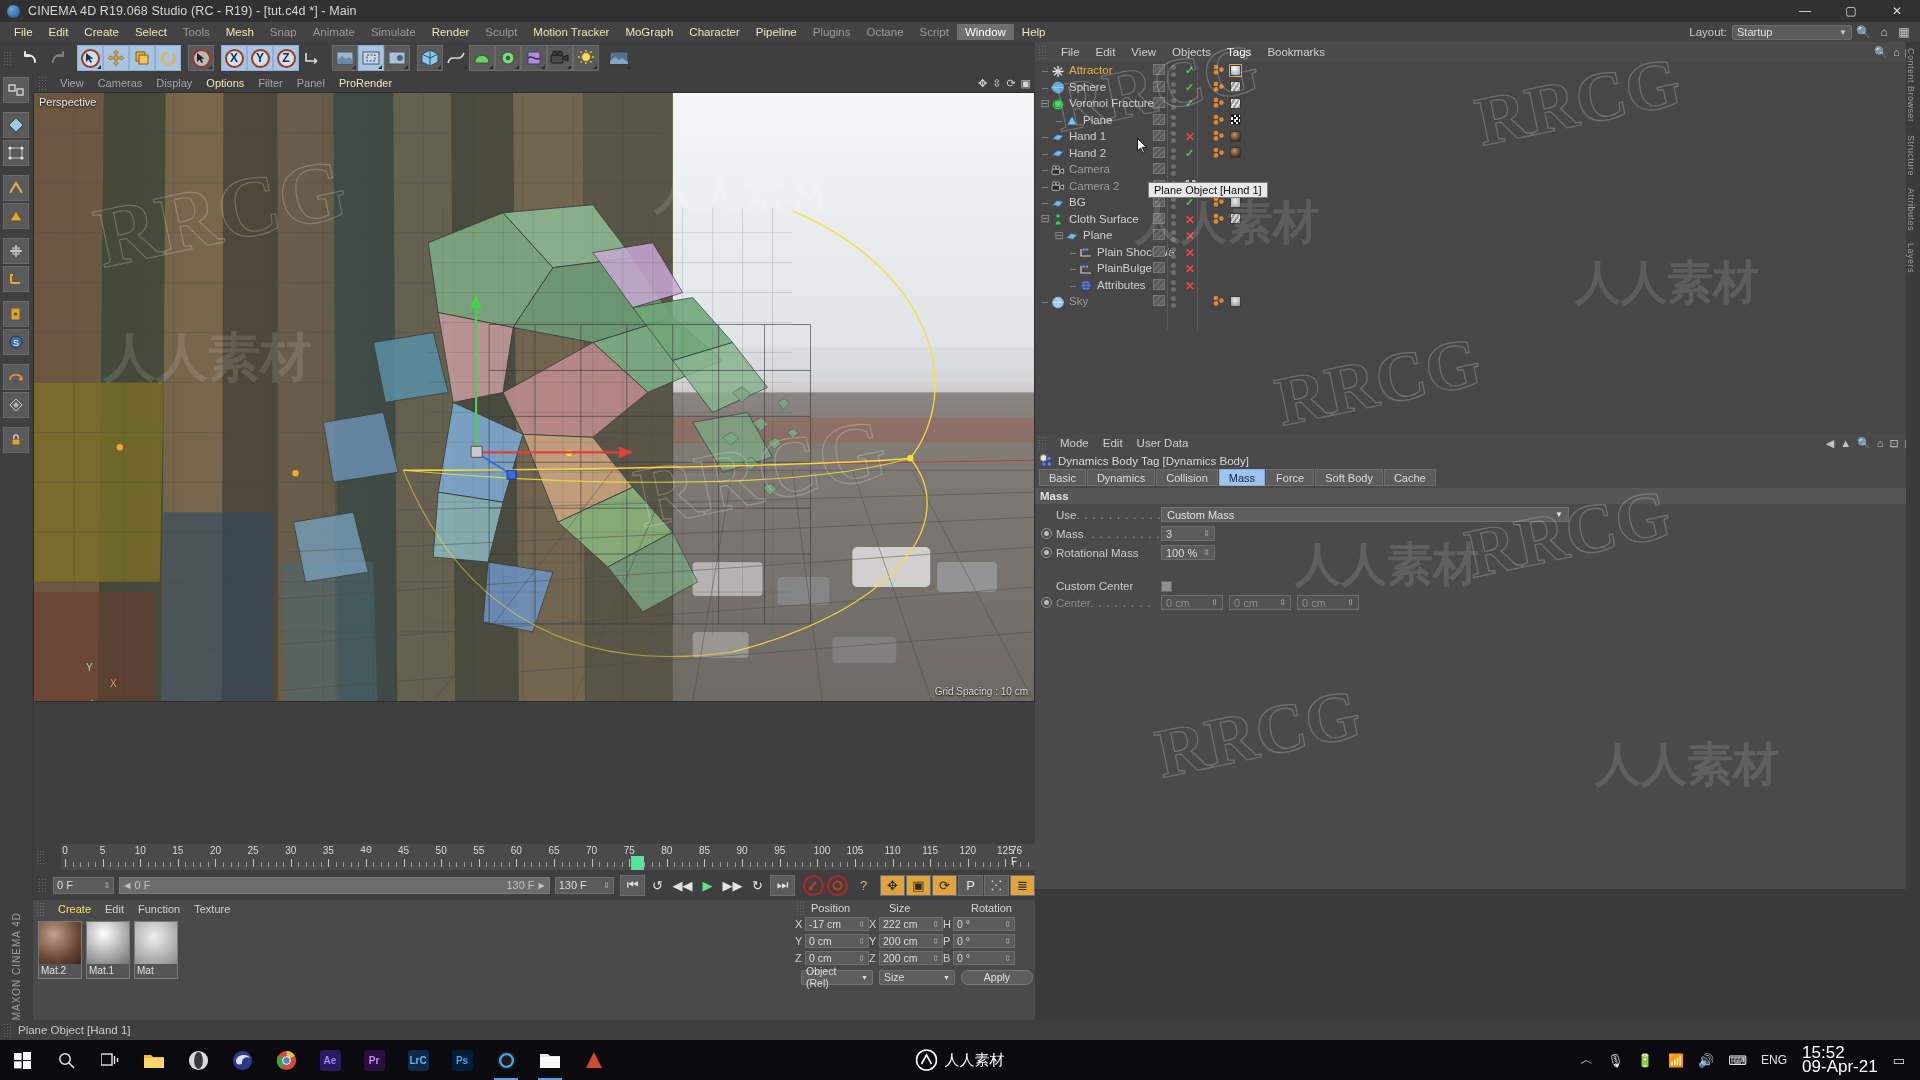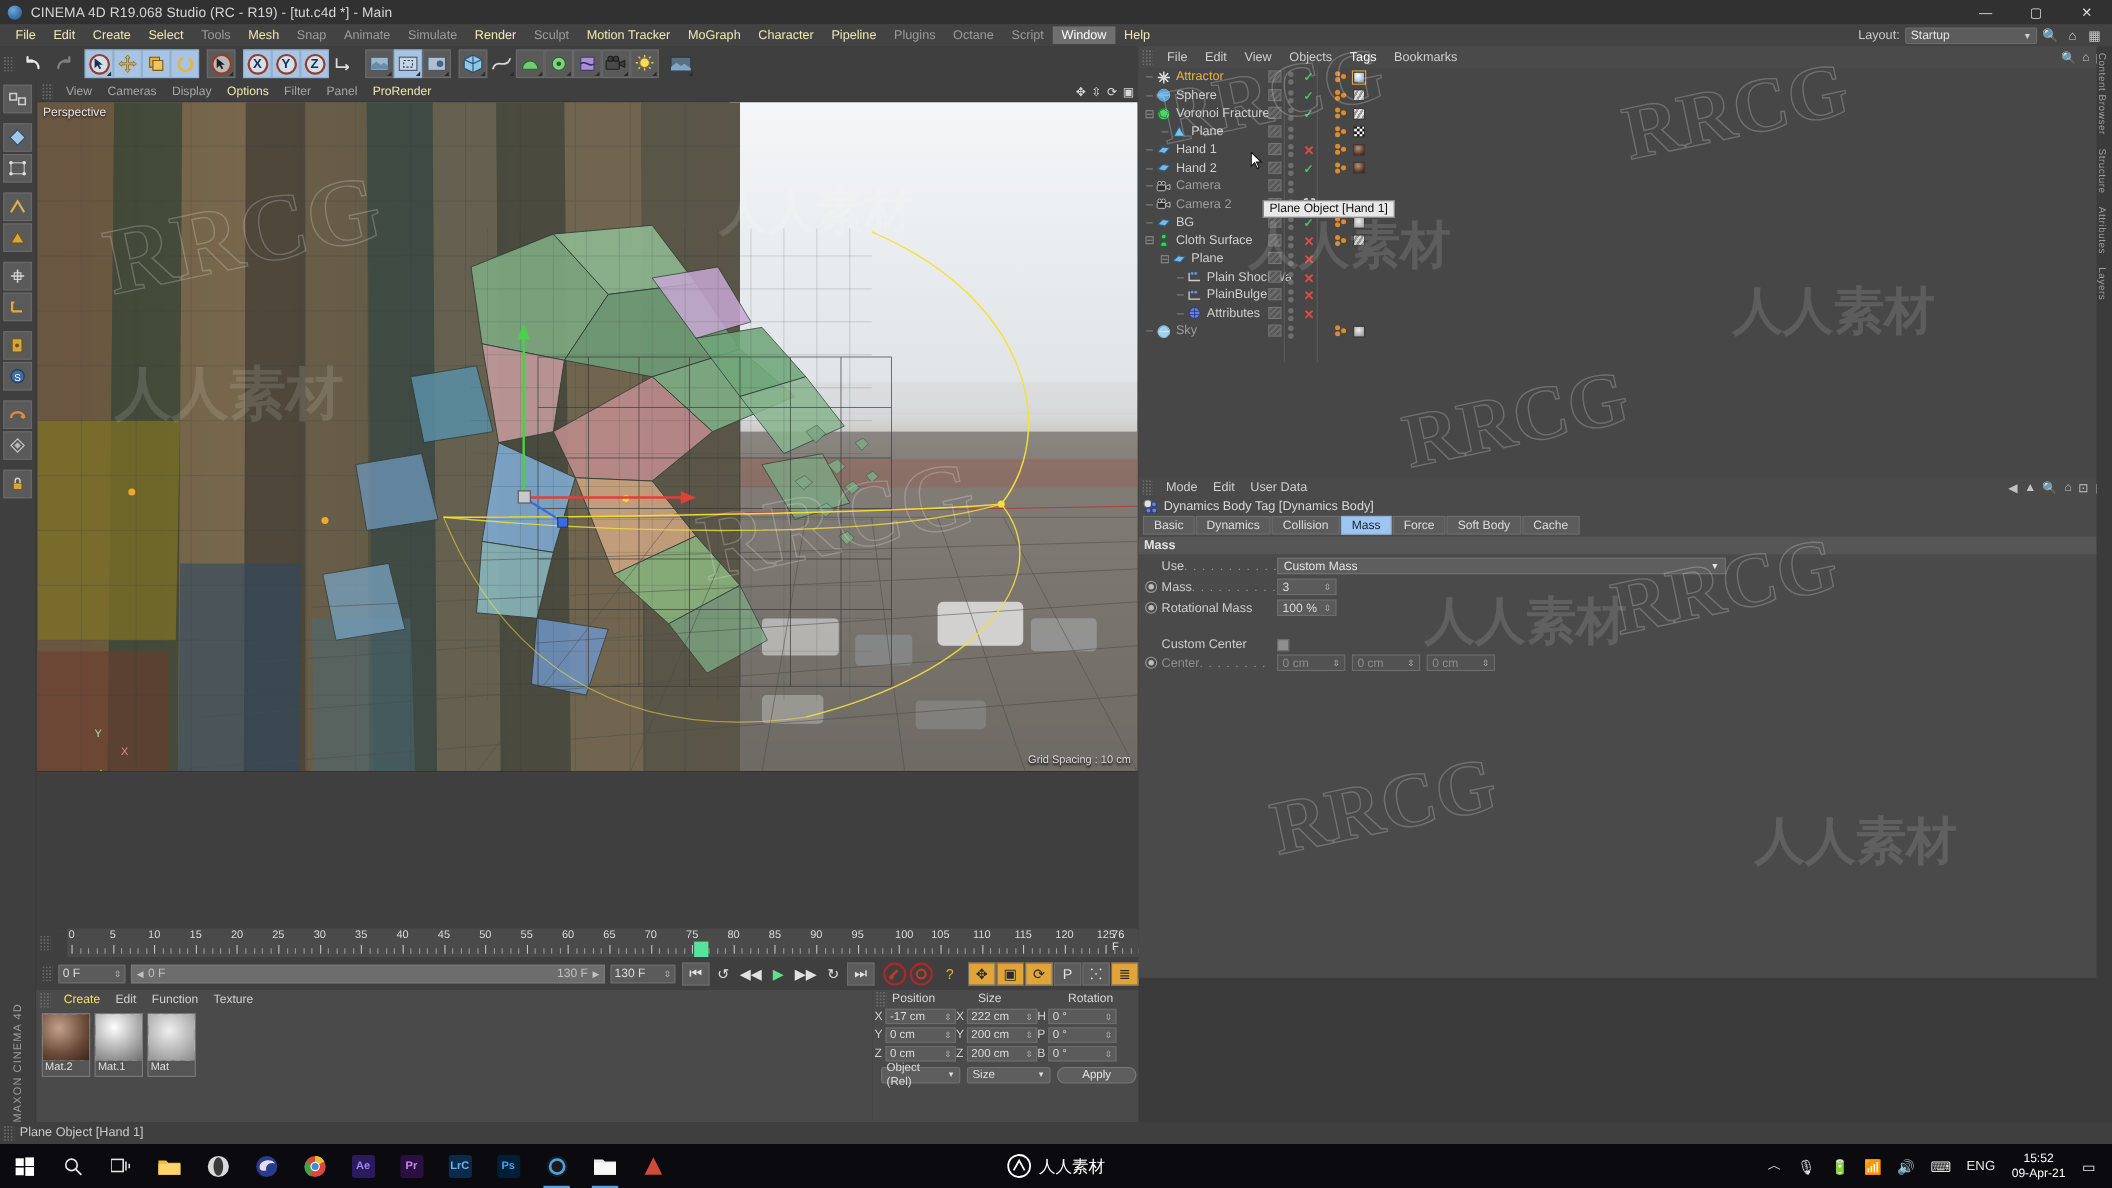--- a/index.html
+++ b/index.html
@@ -182,21 +182,21 @@
      display:flex; align-items:center; }
   #statusbar .st { color:#c9c9c9; font-size:11.5px; }
 
   
   #taskbar { position:absolute; left:0; top:1040px; width:1920px; height:40px; background:#0b0b0f;
      display:flex; align-items:center; }
   .tkic { width:44px; height:40px; display:flex; align-items:center; justify-content:center; position:relative; }
   .tkic.active::after { content:""; position:absolute; bottom:0; left:10px; right:10px; height:2px; background:#5aa0e8; }
   #trayright { margin-left:auto; display:flex; align-items:center; padding-right:8px; color:#eee; }
   #trayright .tr { margin:0 7px; font-size:13px; color:#e4e4e4; }
-  #clock { text-align:center; color:#fff; font-size:11px; line-height:14px; margin:0 8px; }
+  #clock { color:#fff; font-size:17px; line-height:14px; margin:0 8px; }
 
   
   .wm { position:absolute; color:rgba(255,255,255,.12); font-weight:bold; pointer-events:none;
      font-family:"DejaVu Sans", sans-serif; }
   .wmcg { position:absolute; pointer-events:none; font-weight:bold;
      color:transparent; -webkit-text-stroke:1.2px rgba(255,255,255,.22);
      font-family:"Liberation Serif", serif; }
 </style>
 </head>
 <body>
@@ -791,21 +791,21 @@
         <div class="tk" style="left: 974.477px; height: 5px; opacity: 0.65;"></div>
         <div class="tk" style="left: 982px; height: 8px; opacity: 1;"></div>
         <div class="num" style="left: 4px;">0</div>
         <div class="num" style="left: 41.6154px;">5</div>
         <div class="num" style="left: 79.2308px;">10</div>
         <div class="num" style="left: 116.846px;">15</div>
         <div class="num" style="left: 154.462px;">20</div>
         <div class="num" style="left: 192.077px;">25</div>
         <div class="num" style="left: 229.692px;">30</div>
         <div class="num" style="left: 267.308px;">35</div>
-        <div class="num" style="left: 304.923px;">40</div>
+        <div class="num" style="left: 304.923px; font-family: Liberation Mono, monospace;">40</div>
         <div class="num" style="left: 342.538px;">45</div>
         <div class="num" style="left: 380.154px;">50</div>
         <div class="num" style="left: 417.769px;">55</div>
         <div class="num" style="left: 455.385px;">60</div>
         <div class="num" style="left: 493px;">65</div>
         <div class="num" style="left: 530.615px;">70</div>
         <div class="num" style="left: 568.231px;">75</div>
         <div class="num" style="left: 605.846px;">80</div>
         <div class="num" style="left: 643.462px;">85</div>
         <div class="num" style="left: 681.077px;">90</div>

